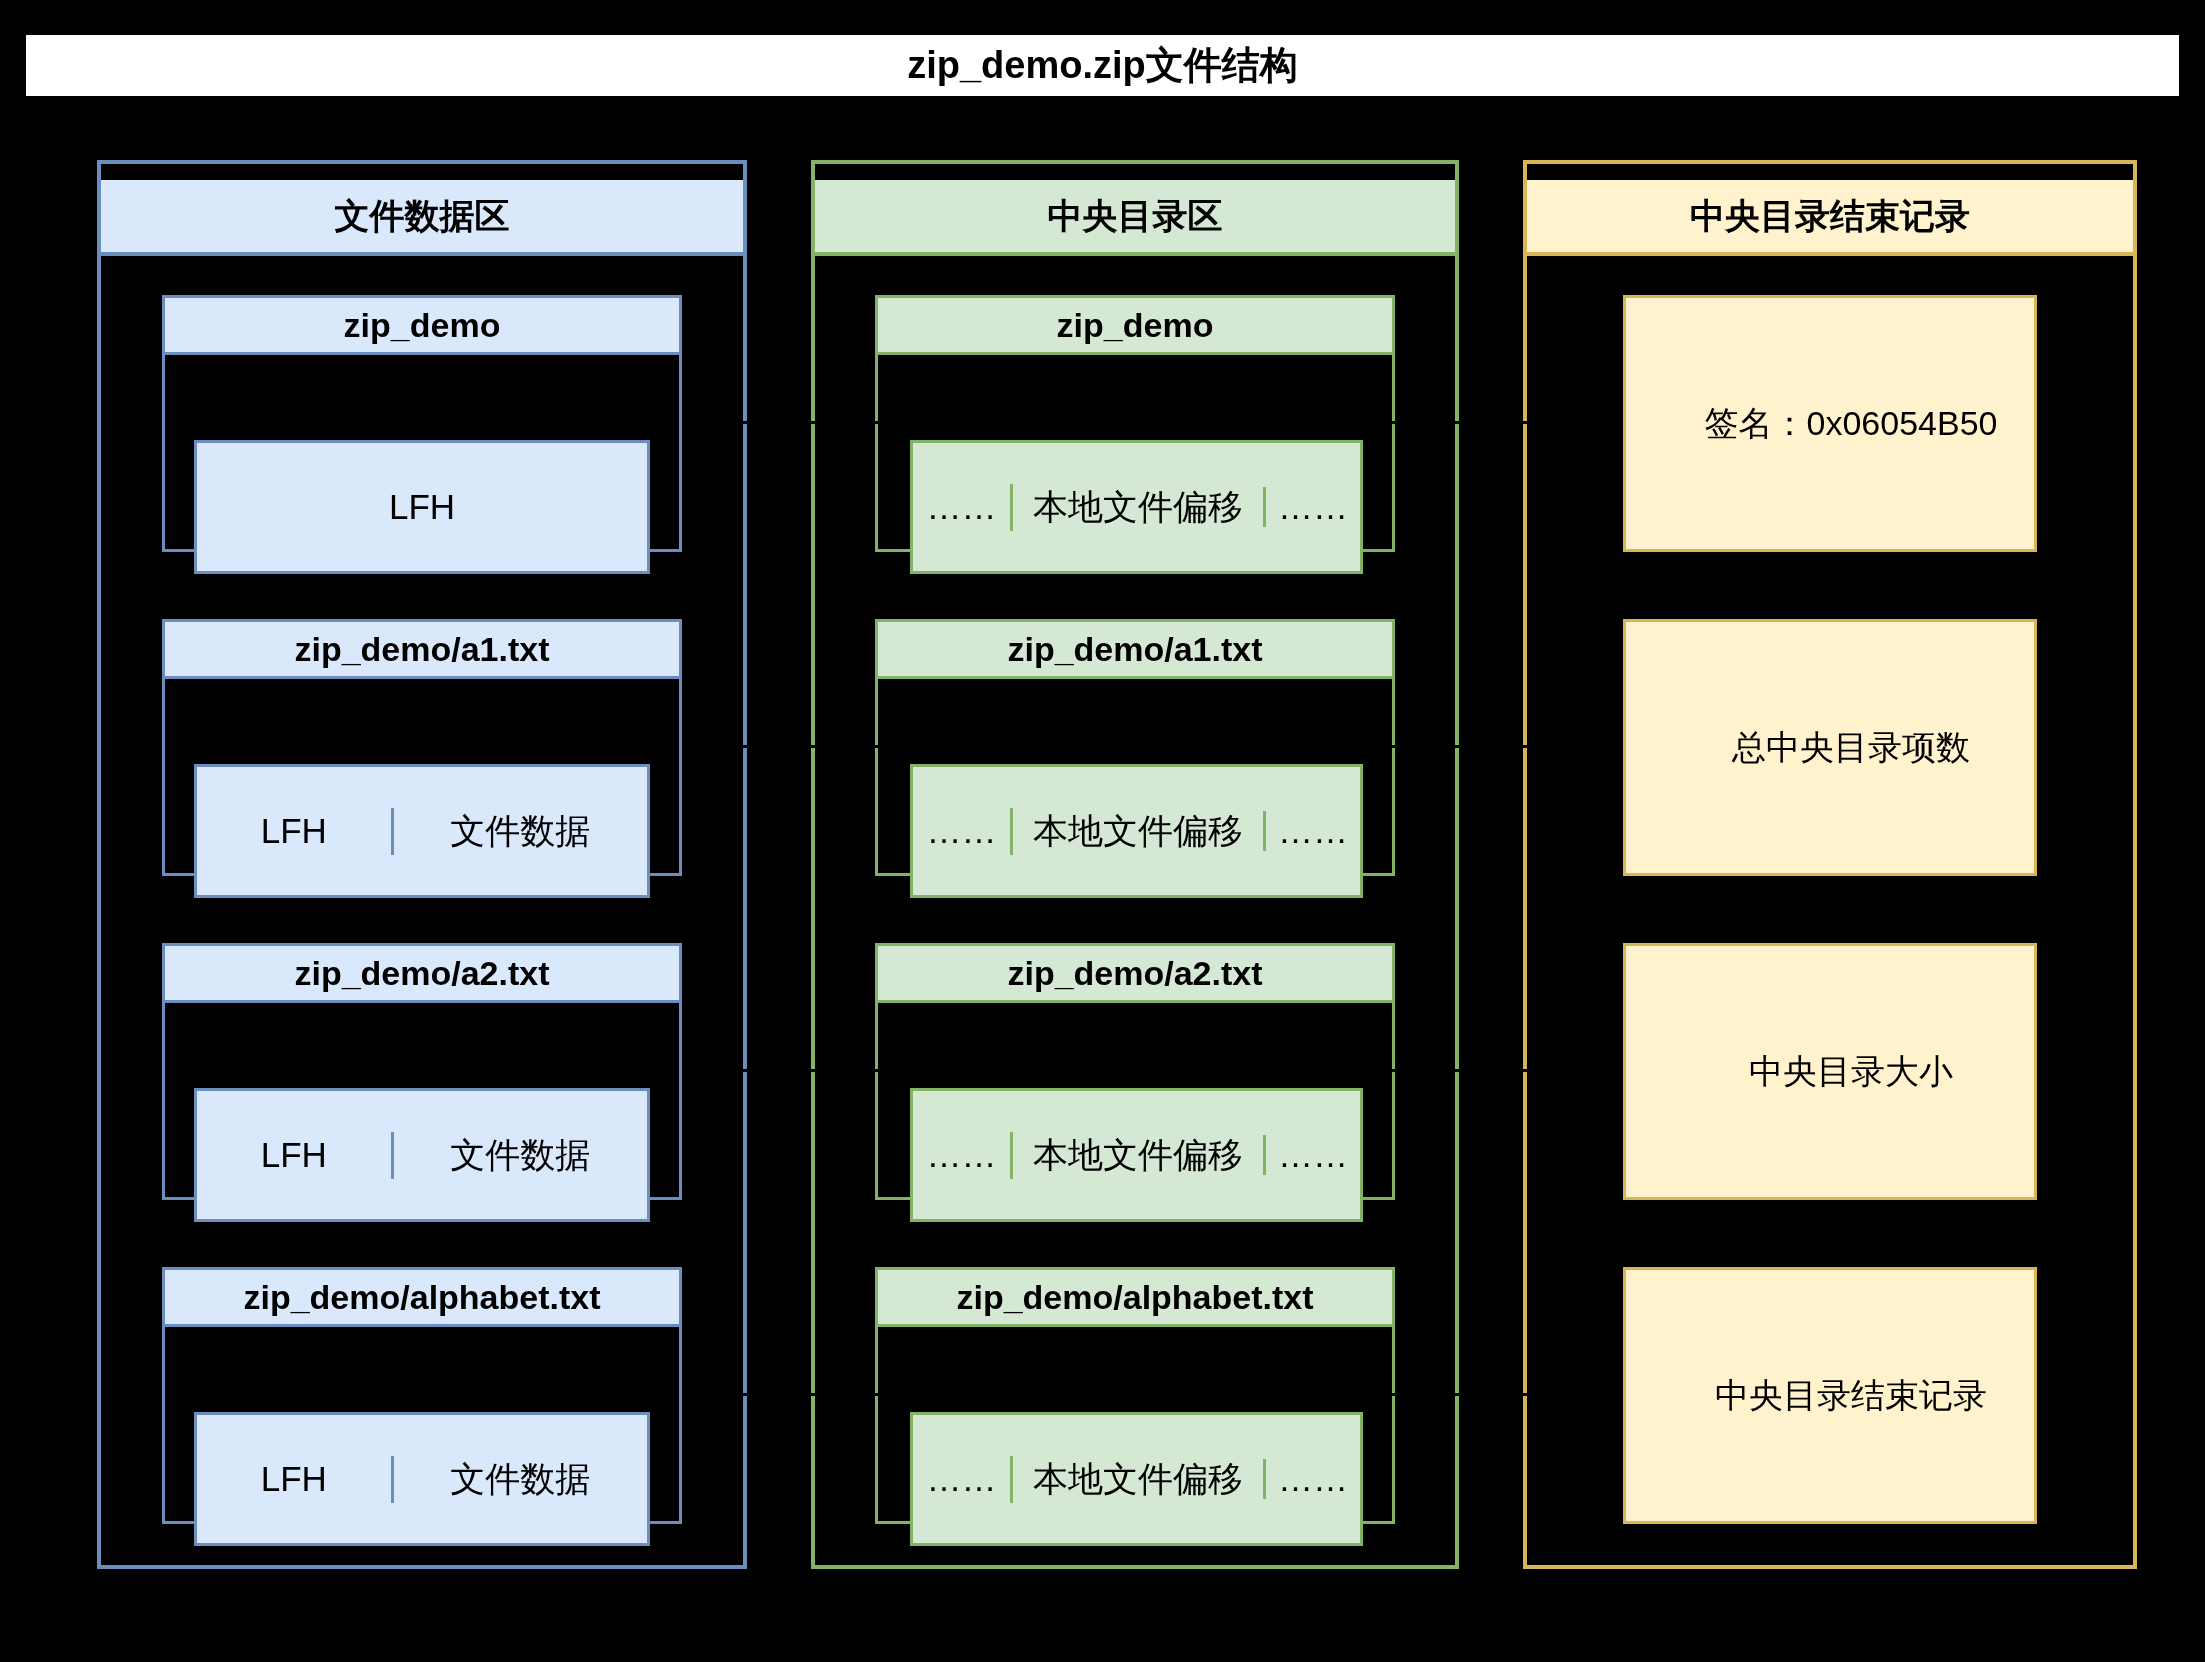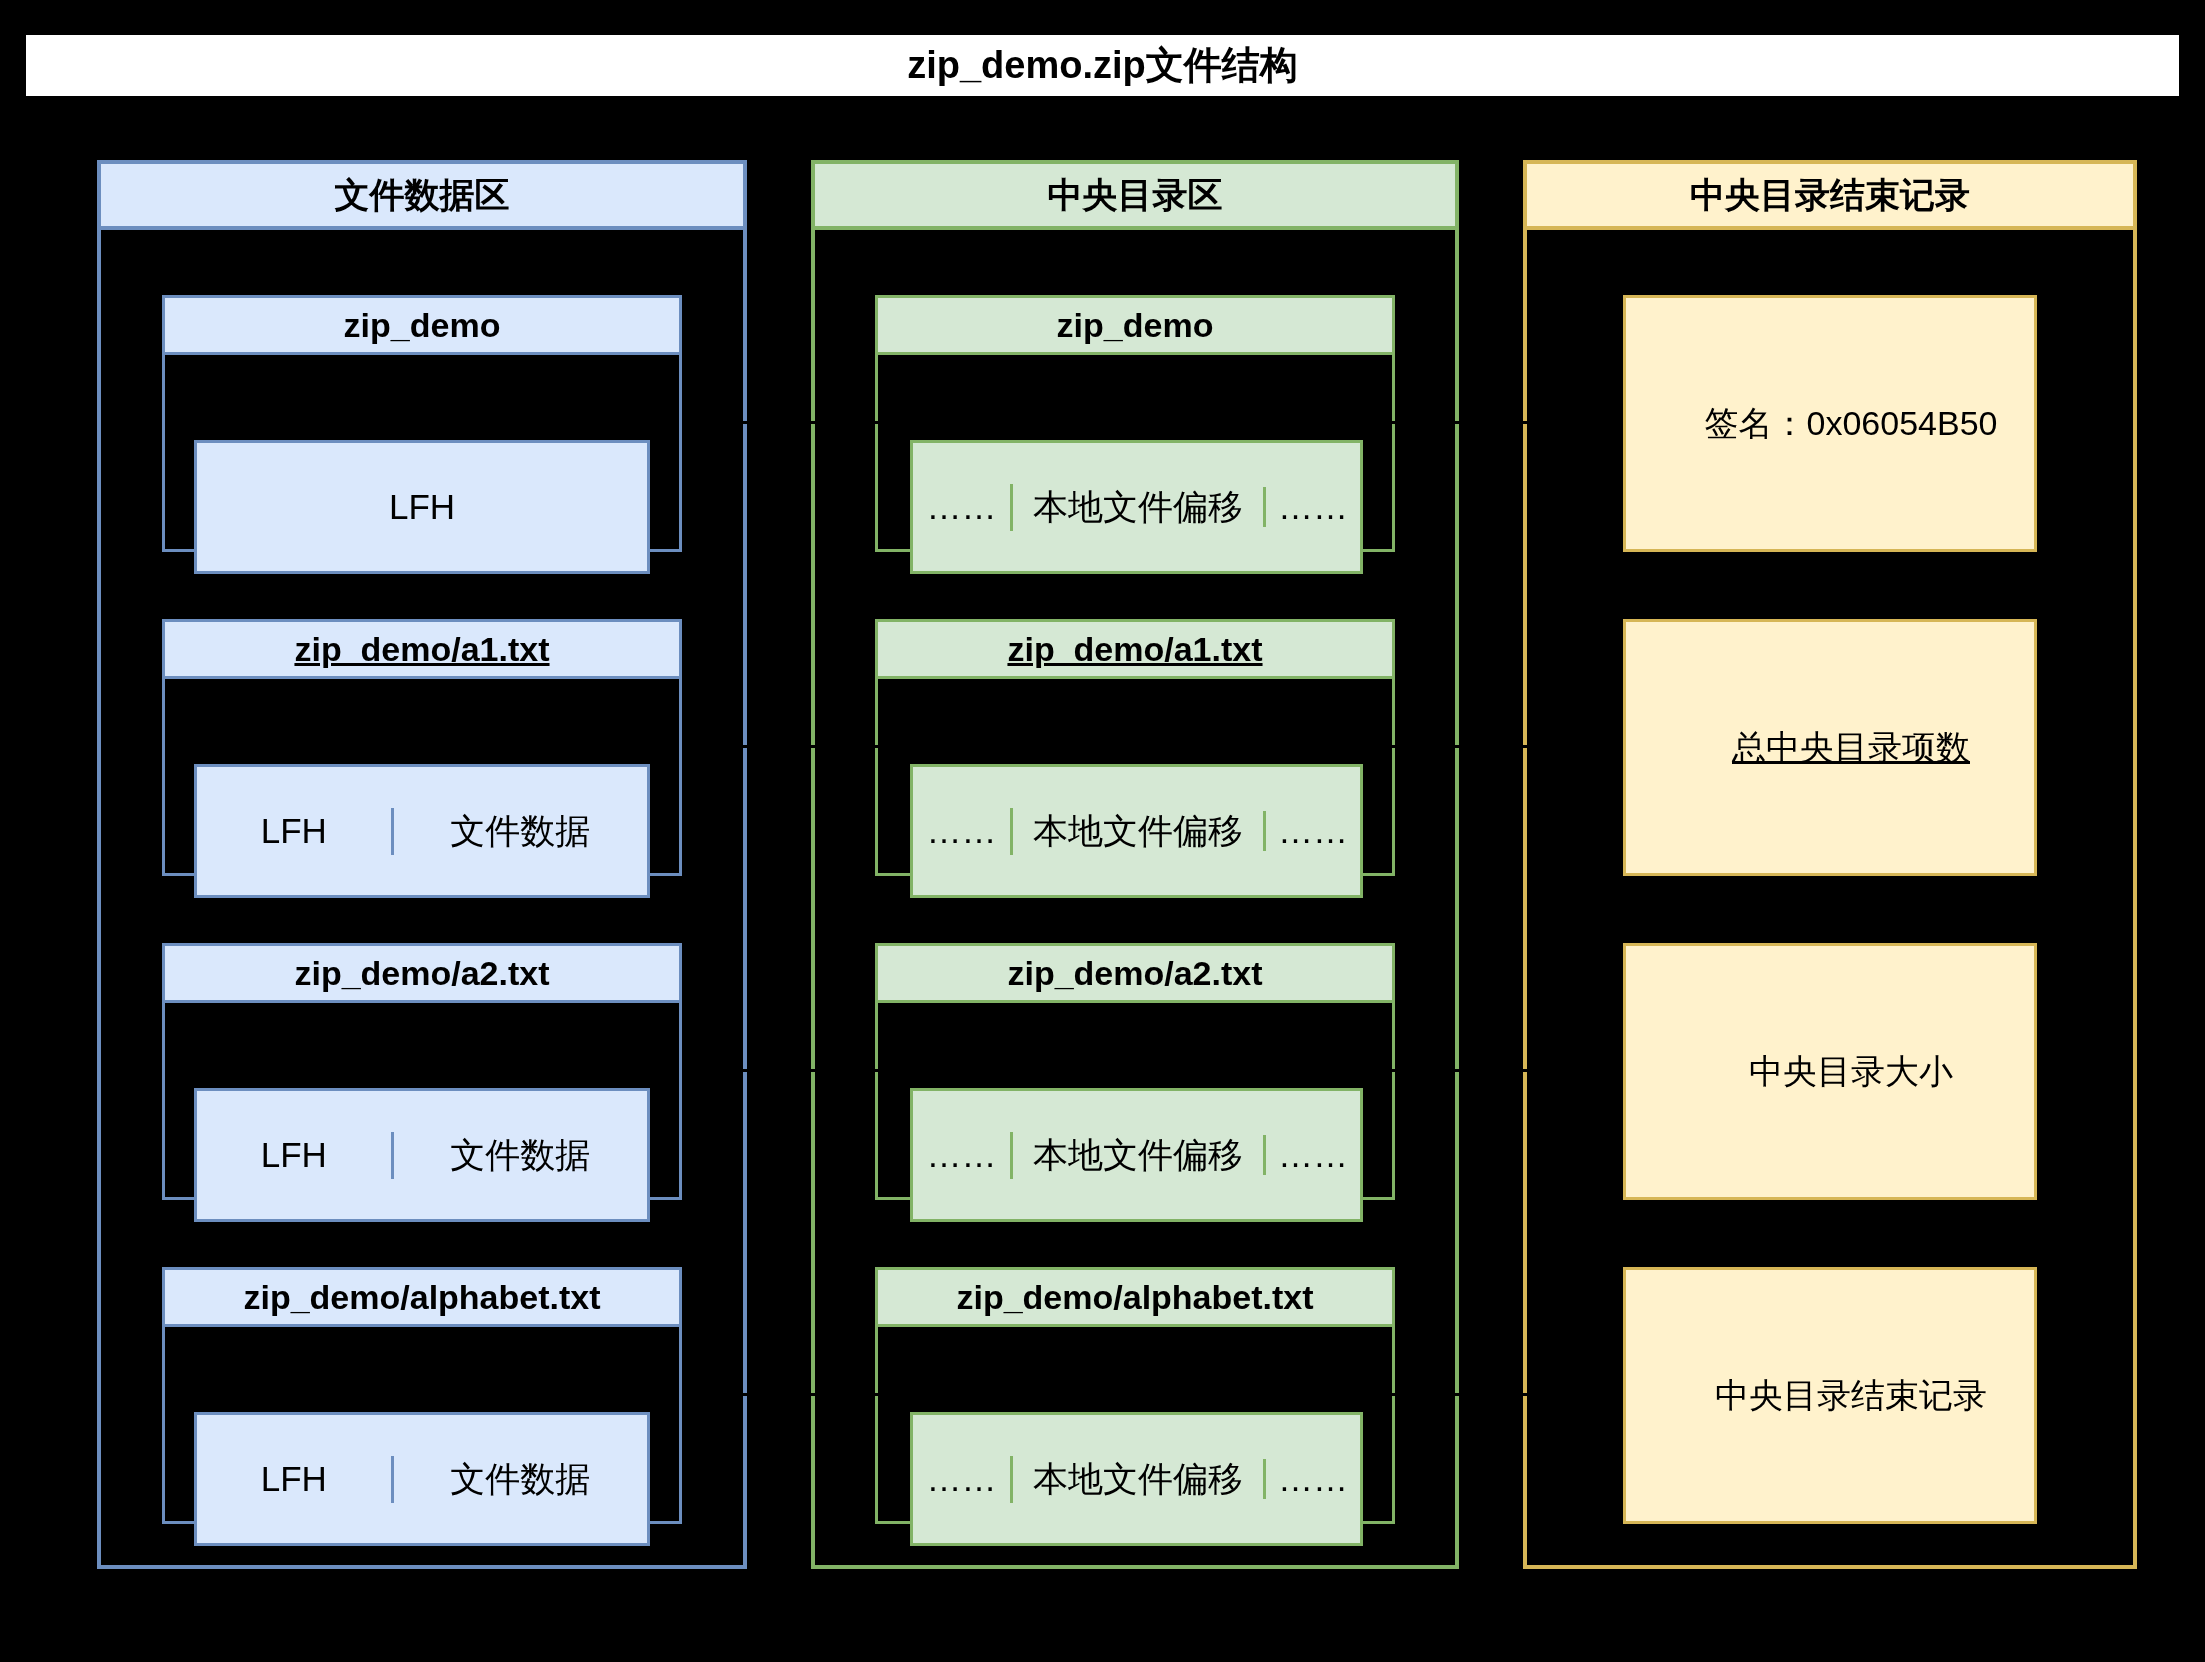--- a/index.html
+++ b/index.html
@@ -34,21 +34,21 @@
     position: absolute;
     top: 160px; height: 1409px;
     box-sizing: border-box;
     border: 4px solid;
   }
   .column.blue   { left: 97px;  width: 650px; border-color: var(--blue-stroke); }
   .column.green  { left: 811px; width: 648px; border-color: var(--green-stroke); }
   .column.yellow { left: 1523px; width: 614px; border-color: var(--yellow-stroke); }
 
   .col-header {
-    position: absolute; left: 0; right: 0; top: 0; height: 66px;
+    position: absolute; left: 0; right: 0; top: 16px; height: 76px;
     box-sizing: border-box;
     display: flex; align-items: center; justify-content: center;
     font-size: 35px; font-weight: bold;
     z-index: 5;
   }
   .column.blue   .col-header { background: var(--blue-fill);   border-bottom: 4px solid var(--blue-stroke); }
   .column.green  .col-header { background: var(--green-fill);  border-bottom: 4px solid var(--green-stroke); }
   .column.yellow .col-header { background: var(--yellow-fill); border-bottom: 4px solid var(--yellow-stroke); }
 
   .group {
@@ -102,21 +102,21 @@
     box-sizing: border-box;
     border: 3.2px solid var(--yellow-stroke);
     background: var(--yellow-fill);
     display: flex; align-items: center; justify-content: center;
     font-size: 34px;
     z-index: 5;
     padding-left: 42px;
   }
 
   .g-pos-1 { top: 131px; }
-  .g-pos-2 { top: 455px; text-decoration: underline; }
+  .g-pos-2 { top: 455px; }
   .g-pos-3 { top: 779px; }
   .g-pos-4 { top: 1103px; }
 
   .connector {
     position: absolute;
     left: 685px; width: 938px; height: 3.2px;
     background: #000000;
     z-index: 3;
   }
   .c-pos-1 { top: 421px; }

